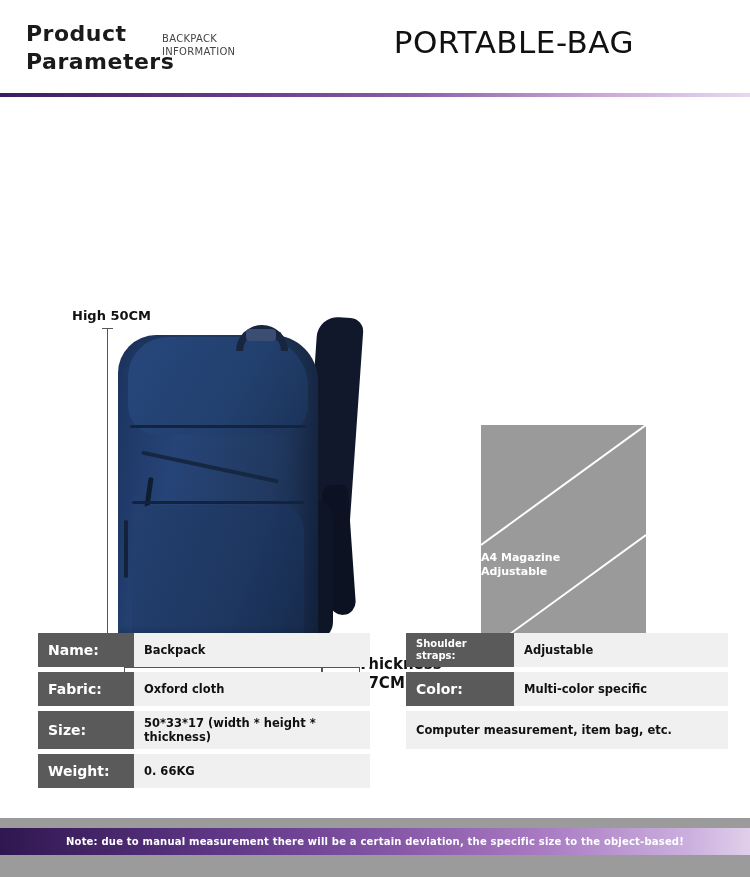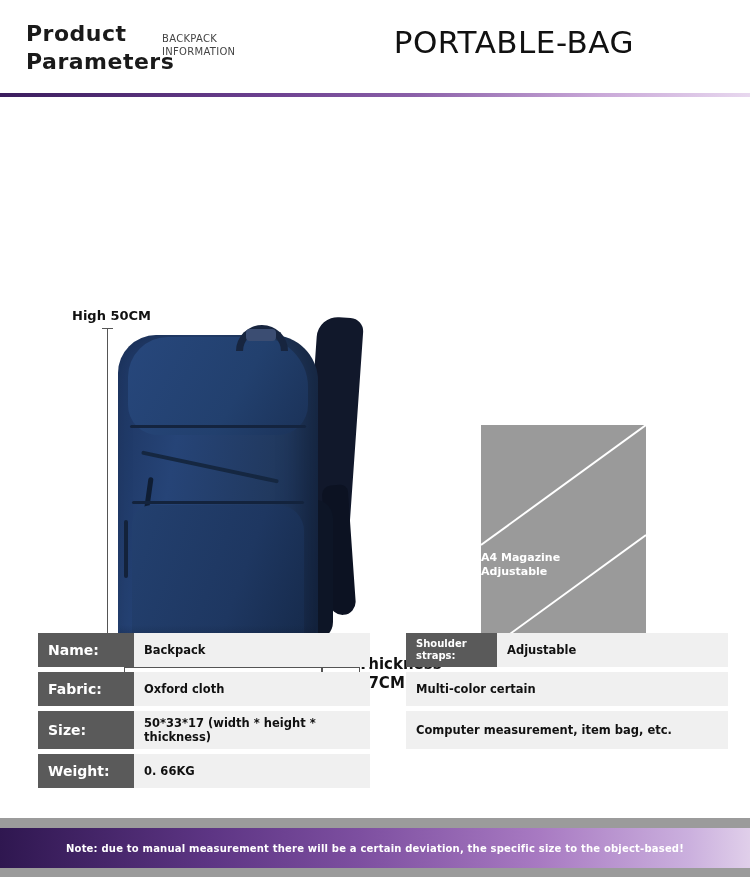--- a/index.html
+++ b/index.html
@@ -274,21 +274,21 @@
     flex: 0 0 auto;
     background: #5a5a5a;
     color: #ffffff;
     font-weight: bold;
     font-size: 14px;
     display: flex;
     align-items: center;
     padding: 0 10px;
   }
   .k-w1 { width: 96px; }
-  .k-w2 { width: 91px; }
+  .k-w2 { width: 108px; }
   .spec-val {
     flex: 1 1 auto;
     background: #f0f0f0;
     color: #111;
     font-size: 11.5px;
     font-weight: bold;
     display: flex;
     align-items: center;
     padding: 5px 10px;
     line-height: 14px;
@@ -308,21 +308,21 @@
   }
   .footer-wrap {
     position: absolute;
     left: 0; top: 818px;
     width: 750px; height: 59px;
     background: #9b9b9b;
   }
   .footer-inner {
     position: absolute;
     left: 0; top: 10px;
-    width: 750px; height: 40px;
+    width: 750px; height: 27px;
     background: linear-gradient(to right, #2f1750 0%, #5d3584 28%, #7d4fa0 48%, #a87ac2 72%, #cbb0de 92%, #e0cfea 100%);
     display: flex;
     align-items: center;
     justify-content: center;
   }
 </style>
 </head>
 <body>
 
 <div class="page">
@@ -402,21 +402,22 @@
         <div class="spec-val h-a">0. 66KG</div>
       </div>
     </div>
 
     <div class="spec-col col-right">
       <div class="spec-row">
         <div class="spec-key k-w2 h-a key-small">Shoulder straps:</div>
         <div class="spec-val h-a">Adjustable</div>
       </div>
       <div class="spec-row">
-        <div class="spec-val h-a">Multi-color certain</div>
+        <div class="spec-key k-w2 h-a">Color:</div>
+        <div class="spec-val h-a">Multi-color specific</div>
       </div>
       <div class="spec-row">
         <div class="spec-val h-b">Computer measurement, item bag, etc.</div>
       </div>
     </div>
   </div>
 
   <div class="footer-wrap">
     <div class="footer-inner">
       <span class="footer-note">Note: due to manual measurement there will be a certain deviation, the specific size to the object-based!</span>

